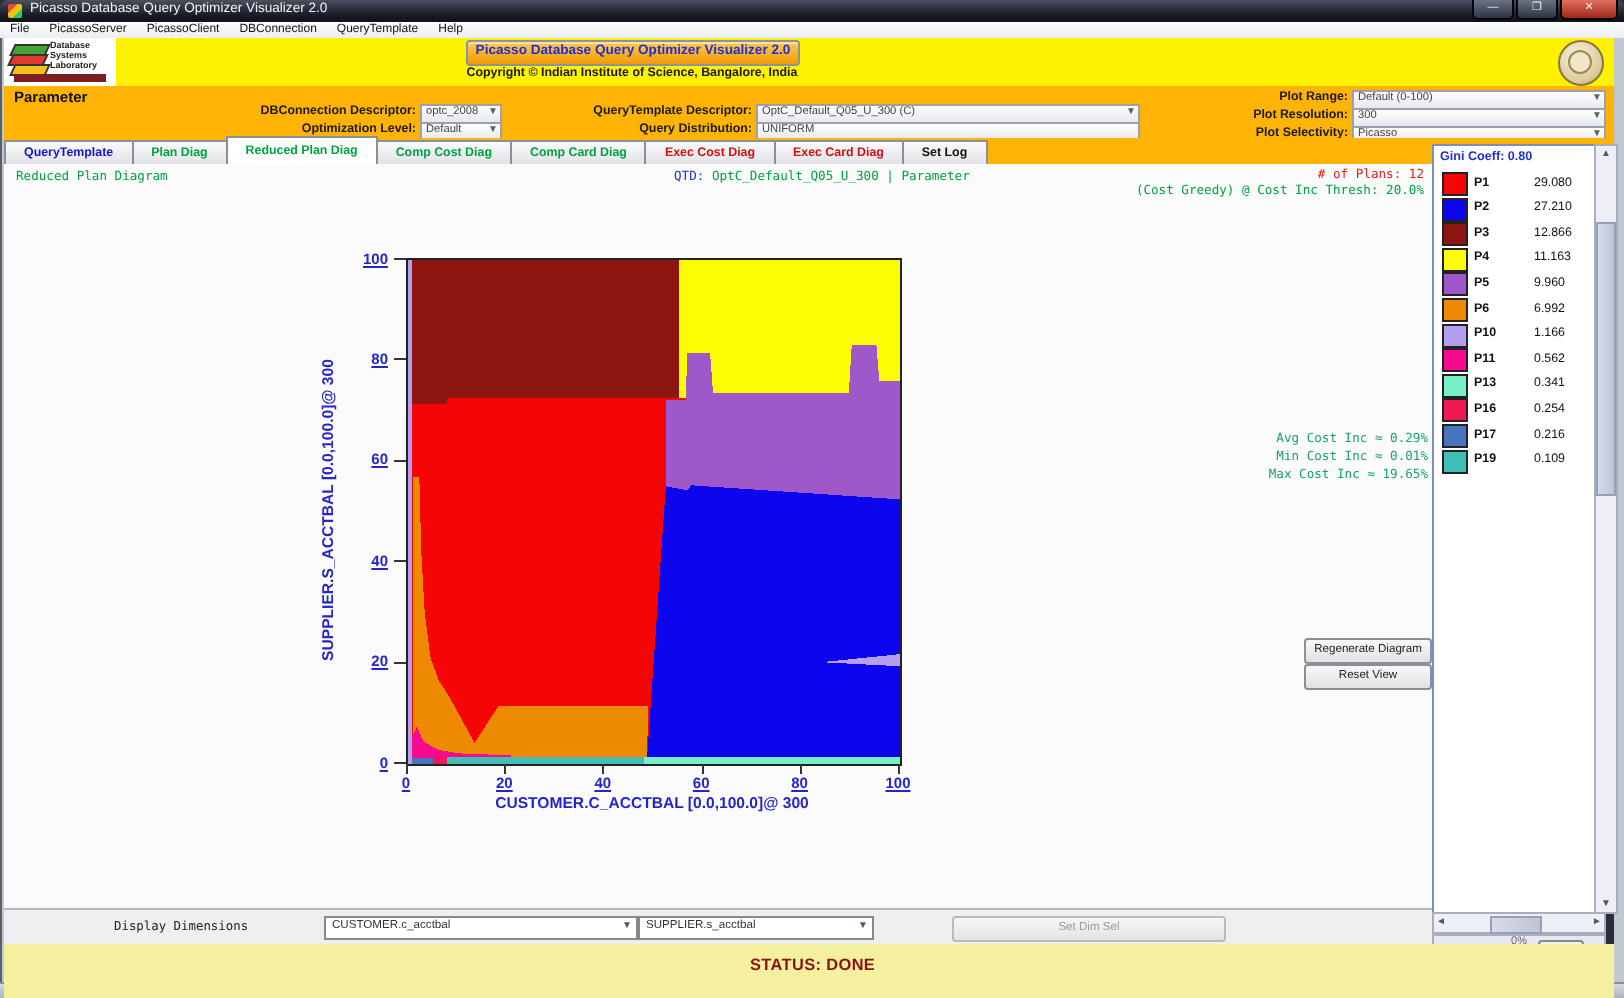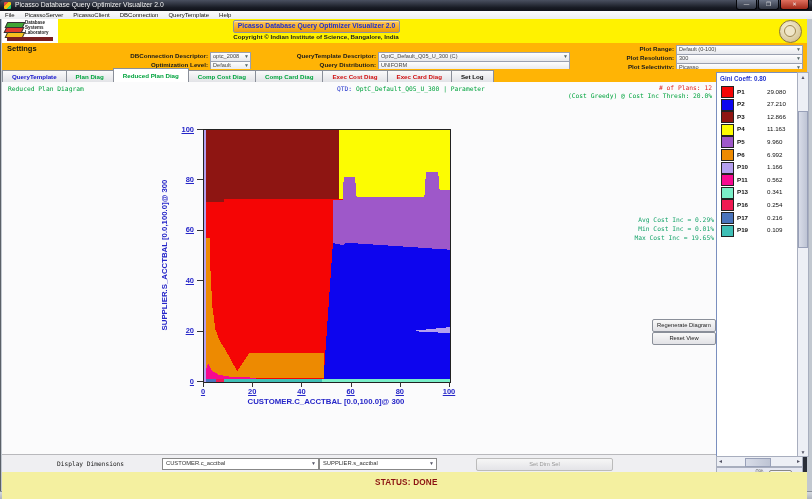--- a/index.html
+++ b/index.html
@@ -117,21 +117,21 @@
     </div>
     <div id="dsl-sub"></div>
   </div>
   <div class="abs" id="banner-btn">Picasso Database Query Optimizer Visualizer 2.0</div>
   <div class="abs" id="copyright">Copyright © Indian Institute of Science, Bangalore, India</div>
   <div class="abs" id="iisc-logo">
       <div id="iisc-inner"></div>
     </div>
 
   <div class="abs" id="settings-band"></div>
-  <div class="abs" id="settings-label">Settings</div>
+  <div class="abs" id="settings-label">Parameter</div>
 
   <div class="abs flabel" style="left:60px;top:52px;width:148px;">DBConnection Descriptor:</div>
   <div class="abs combo" style="left:210px;top:51.5px;width:37px;height:8px;"><span>optc_2008</span><span class="arr">▼</span></div>
   <div class="abs flabel" style="left:60px;top:61px;width:148px;">Optimization Level:</div>
   <div class="abs combo" style="left:210px;top:60.5px;width:37px;height:8px;"><span>Default</span><span class="arr">▼</span></div>
 
   <div class="abs flabel" style="left:230px;top:52px;width:146px;">QueryTemplate Descriptor:</div>
   <div class="abs combo" style="left:378px;top:51.5px;width:188px;height:8px;"><span>OptC_Default_Q05_U_300   (C)</span><span class="arr">▼</span></div>
   <div class="abs flabel" style="left:230px;top:61px;width:146px;">Query Distribution:</div>
   <div class="abs combo" style="left:378px;top:60.5px;width:188px;height:8px;"><span>UNIFORM</span></div>

